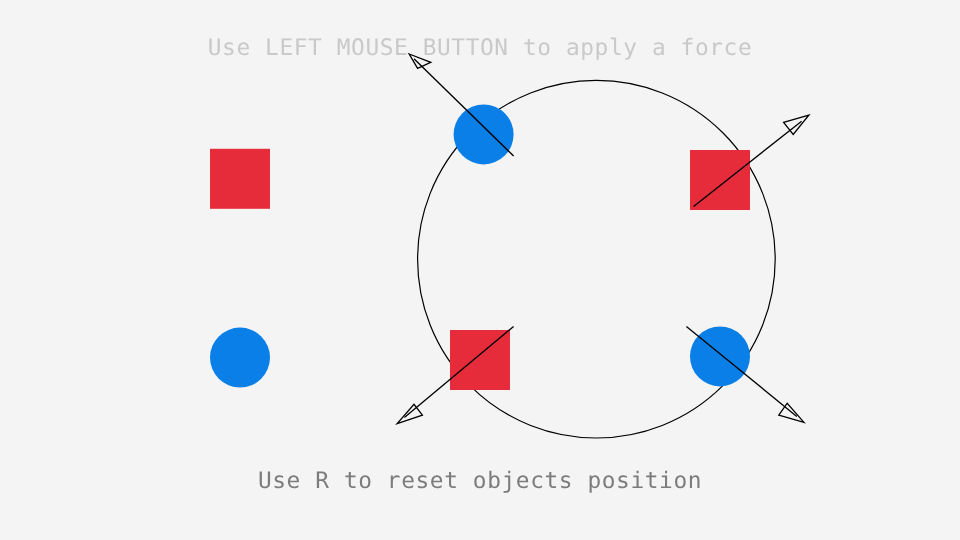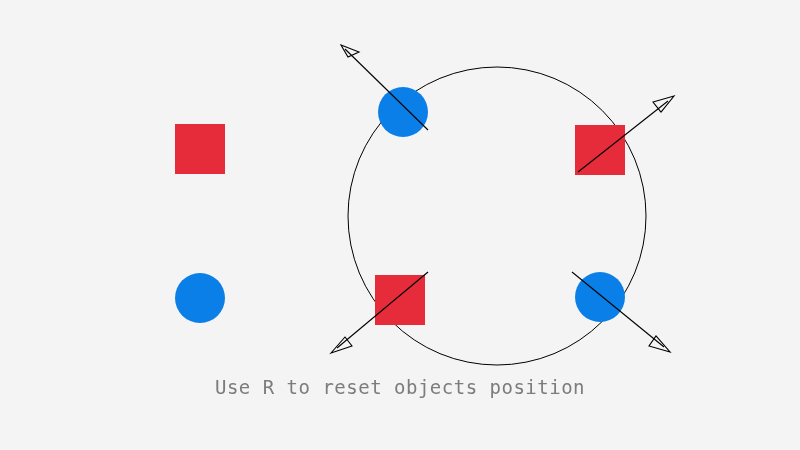--- a/index.html
+++ b/index.html
@@ -34,21 +34,21 @@
   #hint-top {
     left: 0;
     top: 29px;
     width: 800px;
     text-align: center;
     font-size: 19px;
     color: #c9c9c9;
   }
   #hint-bottom {
     left: 0;
-    top: 376px;
+    top: 390px;
     width: 800px;
     text-align: center;
     font-size: 19px;
     color: #7c7c7c;
   }
 </style>
 </head>
 <body>
 
 <div id="stage" style="background: rgb(244, 244, 244);">
@@ -84,16 +84,17 @@
       <path d="M 331 353 L 352 346 L 345 337 Z" fill="none" stroke="#000000" stroke-width="1.1"></path>
     </g>
 
     <g>
       <line x1="572" y1="272" x2="664" y2="347" stroke="#000000" stroke-width="1.1"></line>
       <path d="M 670 352 L 649 346 L 656 336 Z" fill="none" stroke="#000000" stroke-width="1.1"></path>
     </g>
 
   </svg>
 
+  <div id="hint-top" class="hud-text" style="color: rgb(201, 201, 201);">Use LEFT MOUSE BUTTON to apply a force</div>
 
   <div id="hint-bottom" class="hud-text" style="color: rgb(124, 124, 124);">Use R to reset objects position</div>
 
 </div>
 
 </body></html>

